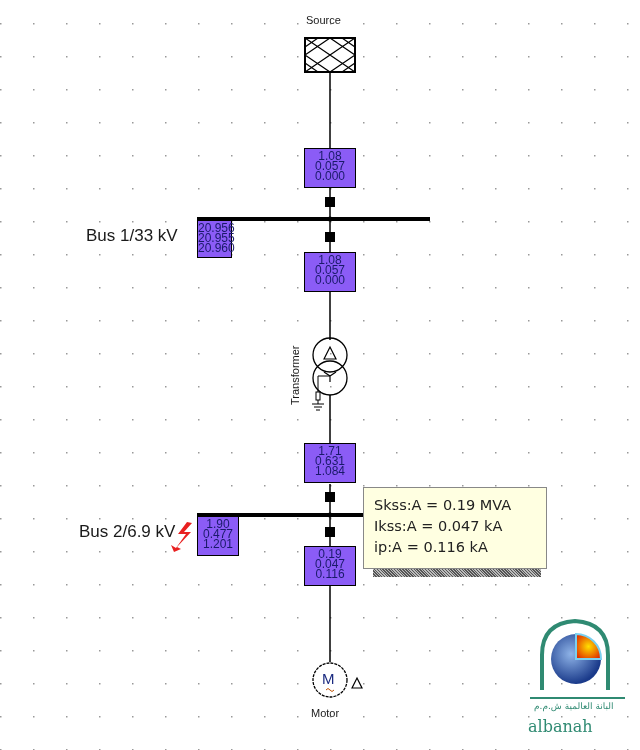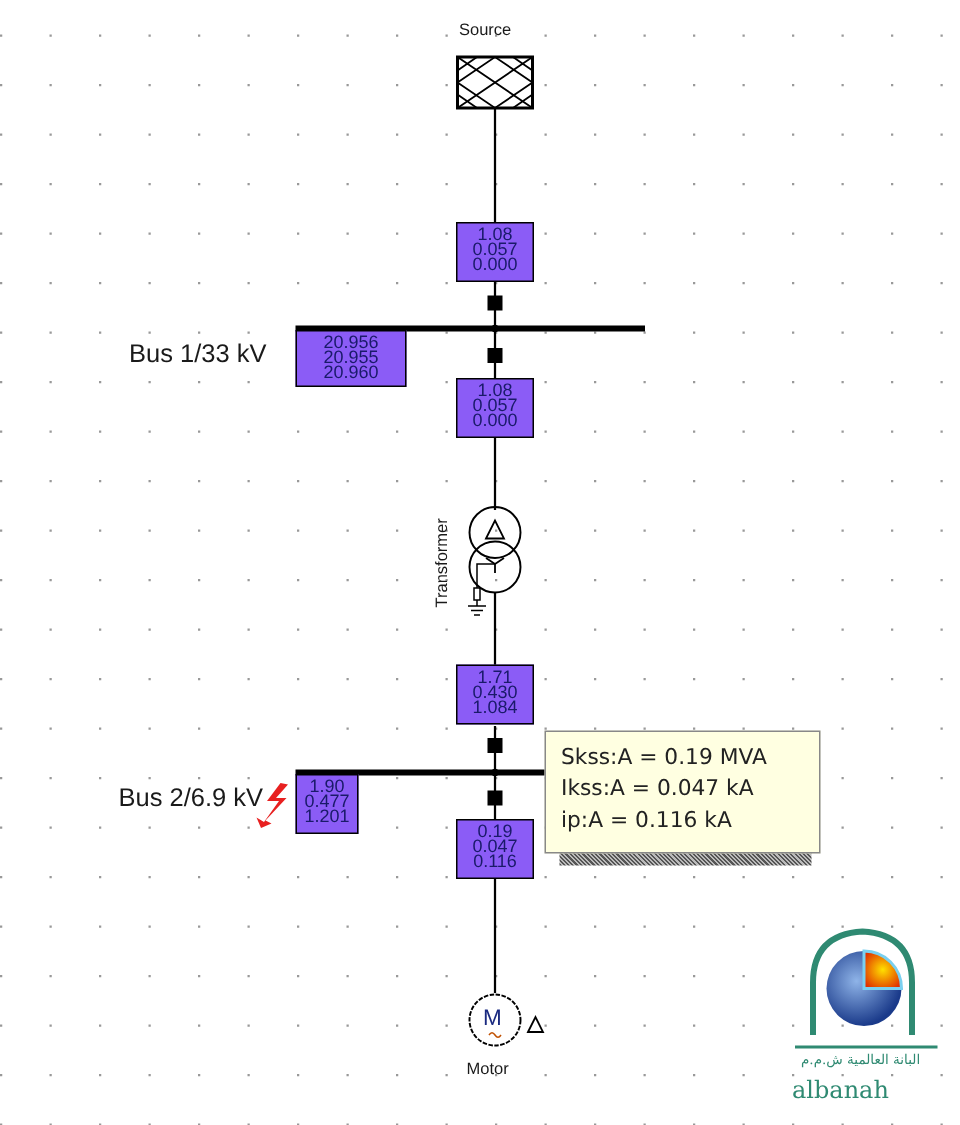--- a/index.html
+++ b/index.html
@@ -527,37 +527,37 @@
 
 <span class="lbl small-label" style="left:306px;top:14px;">Source</span>
 
 <div class="rbox" style="left:304px;top:148px;width:52px;height:40px;">
   <div>1.08</div>
   <div>0.057</div>
   <div>0.000</div>
 </div>
 
 <span class="lbl bus-label" style="left:86px;top:206px;">Bus 1/33 kV</span>
-<div class="rbox" style="left:197px;top:220px;width:74px;height:38px;">
+<div class="rbox" style="left:197px;top:220px;width:35px;height:38px;">
   <div>20.956</div>
   <div>20.955</div>
   <div>20.960</div>
 </div>
 
 <div class="rbox" style="left:304px;top:252px;width:52px;height:40px;">
   <div>1.08</div>
   <div>0.057</div>
   <div>0.000</div>
 </div>
 
 <span class="vtext" style="left:289px;top:405px;">Transformer</span>
 
 <div class="rbox" style="left:304px;top:443px;width:52px;height:40px;">
   <div>1.71</div>
-  <div>0.430</div>
+  <div>0.631</div>
   <div>1.084</div>
 </div>
 
 <span class="lbl bus-label" style="left:79px;top:502px;">Bus 2/6.9 kV</span>
 <div class="rbox" style="left:197px;top:516px;width:42px;height:40px;">
   <div>1.90</div>
   <div>0.477</div>
   <div>1.201</div>
 </div>
 

